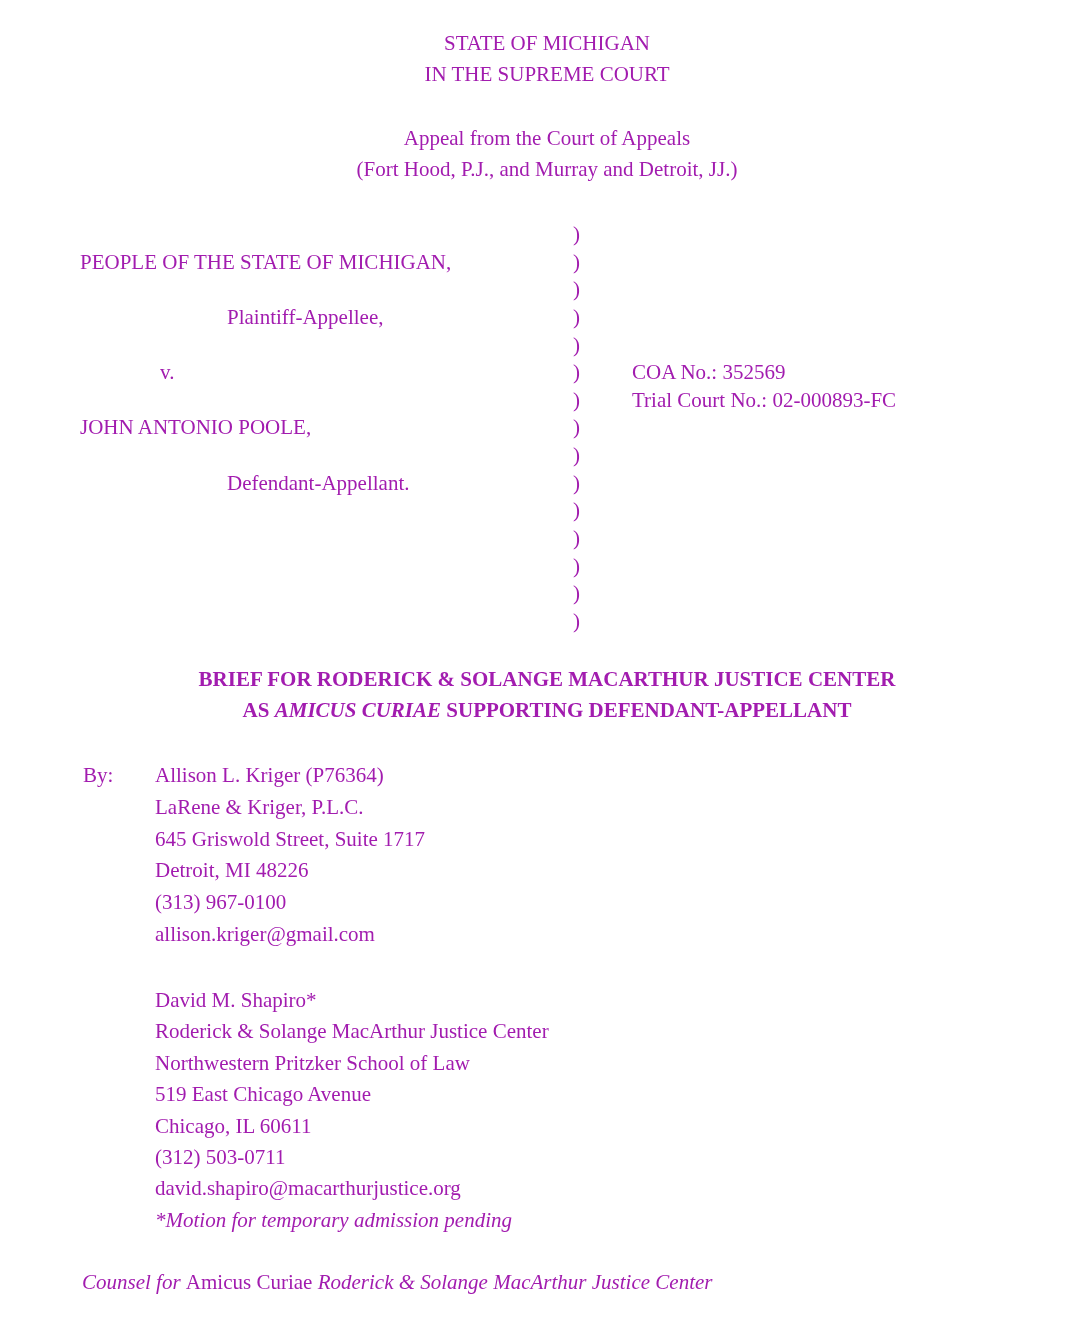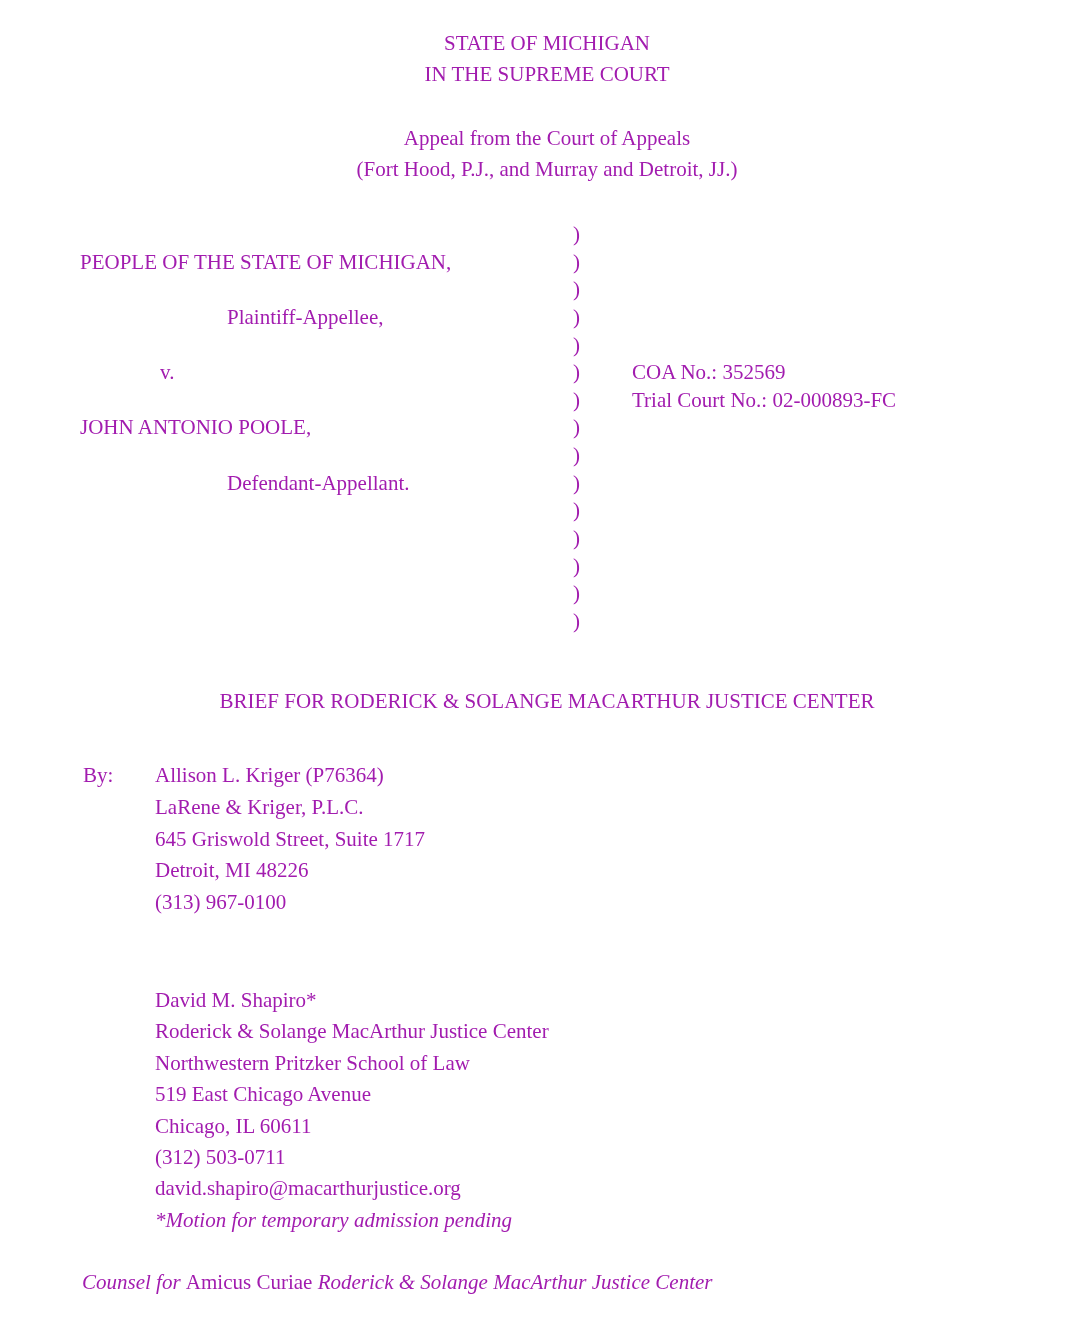--- a/index.html
+++ b/index.html
@@ -20,21 +20,21 @@
   .caption { position: absolute; top: 221px; left: 0; width: 100%; }
   .cap-row  { display: flex; height: 27.64px; line-height: 27.64px; }
   .cap-left { width: 573px; position: relative; }
   .cap-left span { position: absolute; white-space: nowrap; }
   .ind-a { left: 80px; }
   .ind-b { left: 160px; }
   .ind-c { left: 227px; }
   .cap-paren { width: 59px; }
   .cap-right { flex: 1; white-space: nowrap; }
 
-  .title-block { top: 664px; line-height: 31px; font-weight: normal; margin-top: 22px; }
+  .title-block { top: 664px; line-height: 31px; font-weight: bold; }
 
   .by-label  { position: absolute; left: 83px;  top: 760px; line-height: 31.8px; }
   .attorney1 { position: absolute; left: 155px; top: 760px; line-height: 31.8px; }
   .attorney2 { position: absolute; left: 155px; top: 985px; line-height: 31.4px; }
   .attorney1 div, .attorney2 div { white-space: nowrap; }
 
   .footer { position: absolute; left: 82px; top: 1267px; line-height: 31px; white-space: nowrap; }
 
   .it { font-style: italic; }
 </style>
@@ -135,30 +135,32 @@
     </div>
     <div class="cap-row">
       <div class="cap-left"></div>
       <div class="cap-paren">)</div>
       <div class="cap-right"></div>
     </div>
   </div>
 
   <div class="centered title-block">
     <div>BRIEF FOR RODERICK &amp; SOLANGE MACARTHUR JUSTICE CENTER</div>
+    <div><span>AS </span><span class="it">AMICUS CURIAE</span><span> SUPPORTING DEFENDANT-APPELLANT</span></div>
   </div>
 
   <div class="by-label">By:</div>
 
   <div class="attorney1">
     <div>Allison L. Kriger (P76364)</div>
     <div>LaRene &amp; Kriger, P.L.C.</div>
     <div>645 Griswold Street, Suite 1717</div>
     <div>Detroit, MI 48226</div>
     <div>(313) 967-0100</div>
+    <div>allison.kriger@gmail.com</div>
   </div>
 
   <div class="attorney2">
     <div>David M. Shapiro*</div>
     <div>Roderick &amp; Solange MacArthur Justice Center</div>
     <div>Northwestern Pritzker School of Law</div>
     <div>519 East Chicago Avenue</div>
     <div>Chicago, IL 60611</div>
     <div>(312) 503-0711</div>
     <div>david.shapiro@macarthurjustice.org</div>

